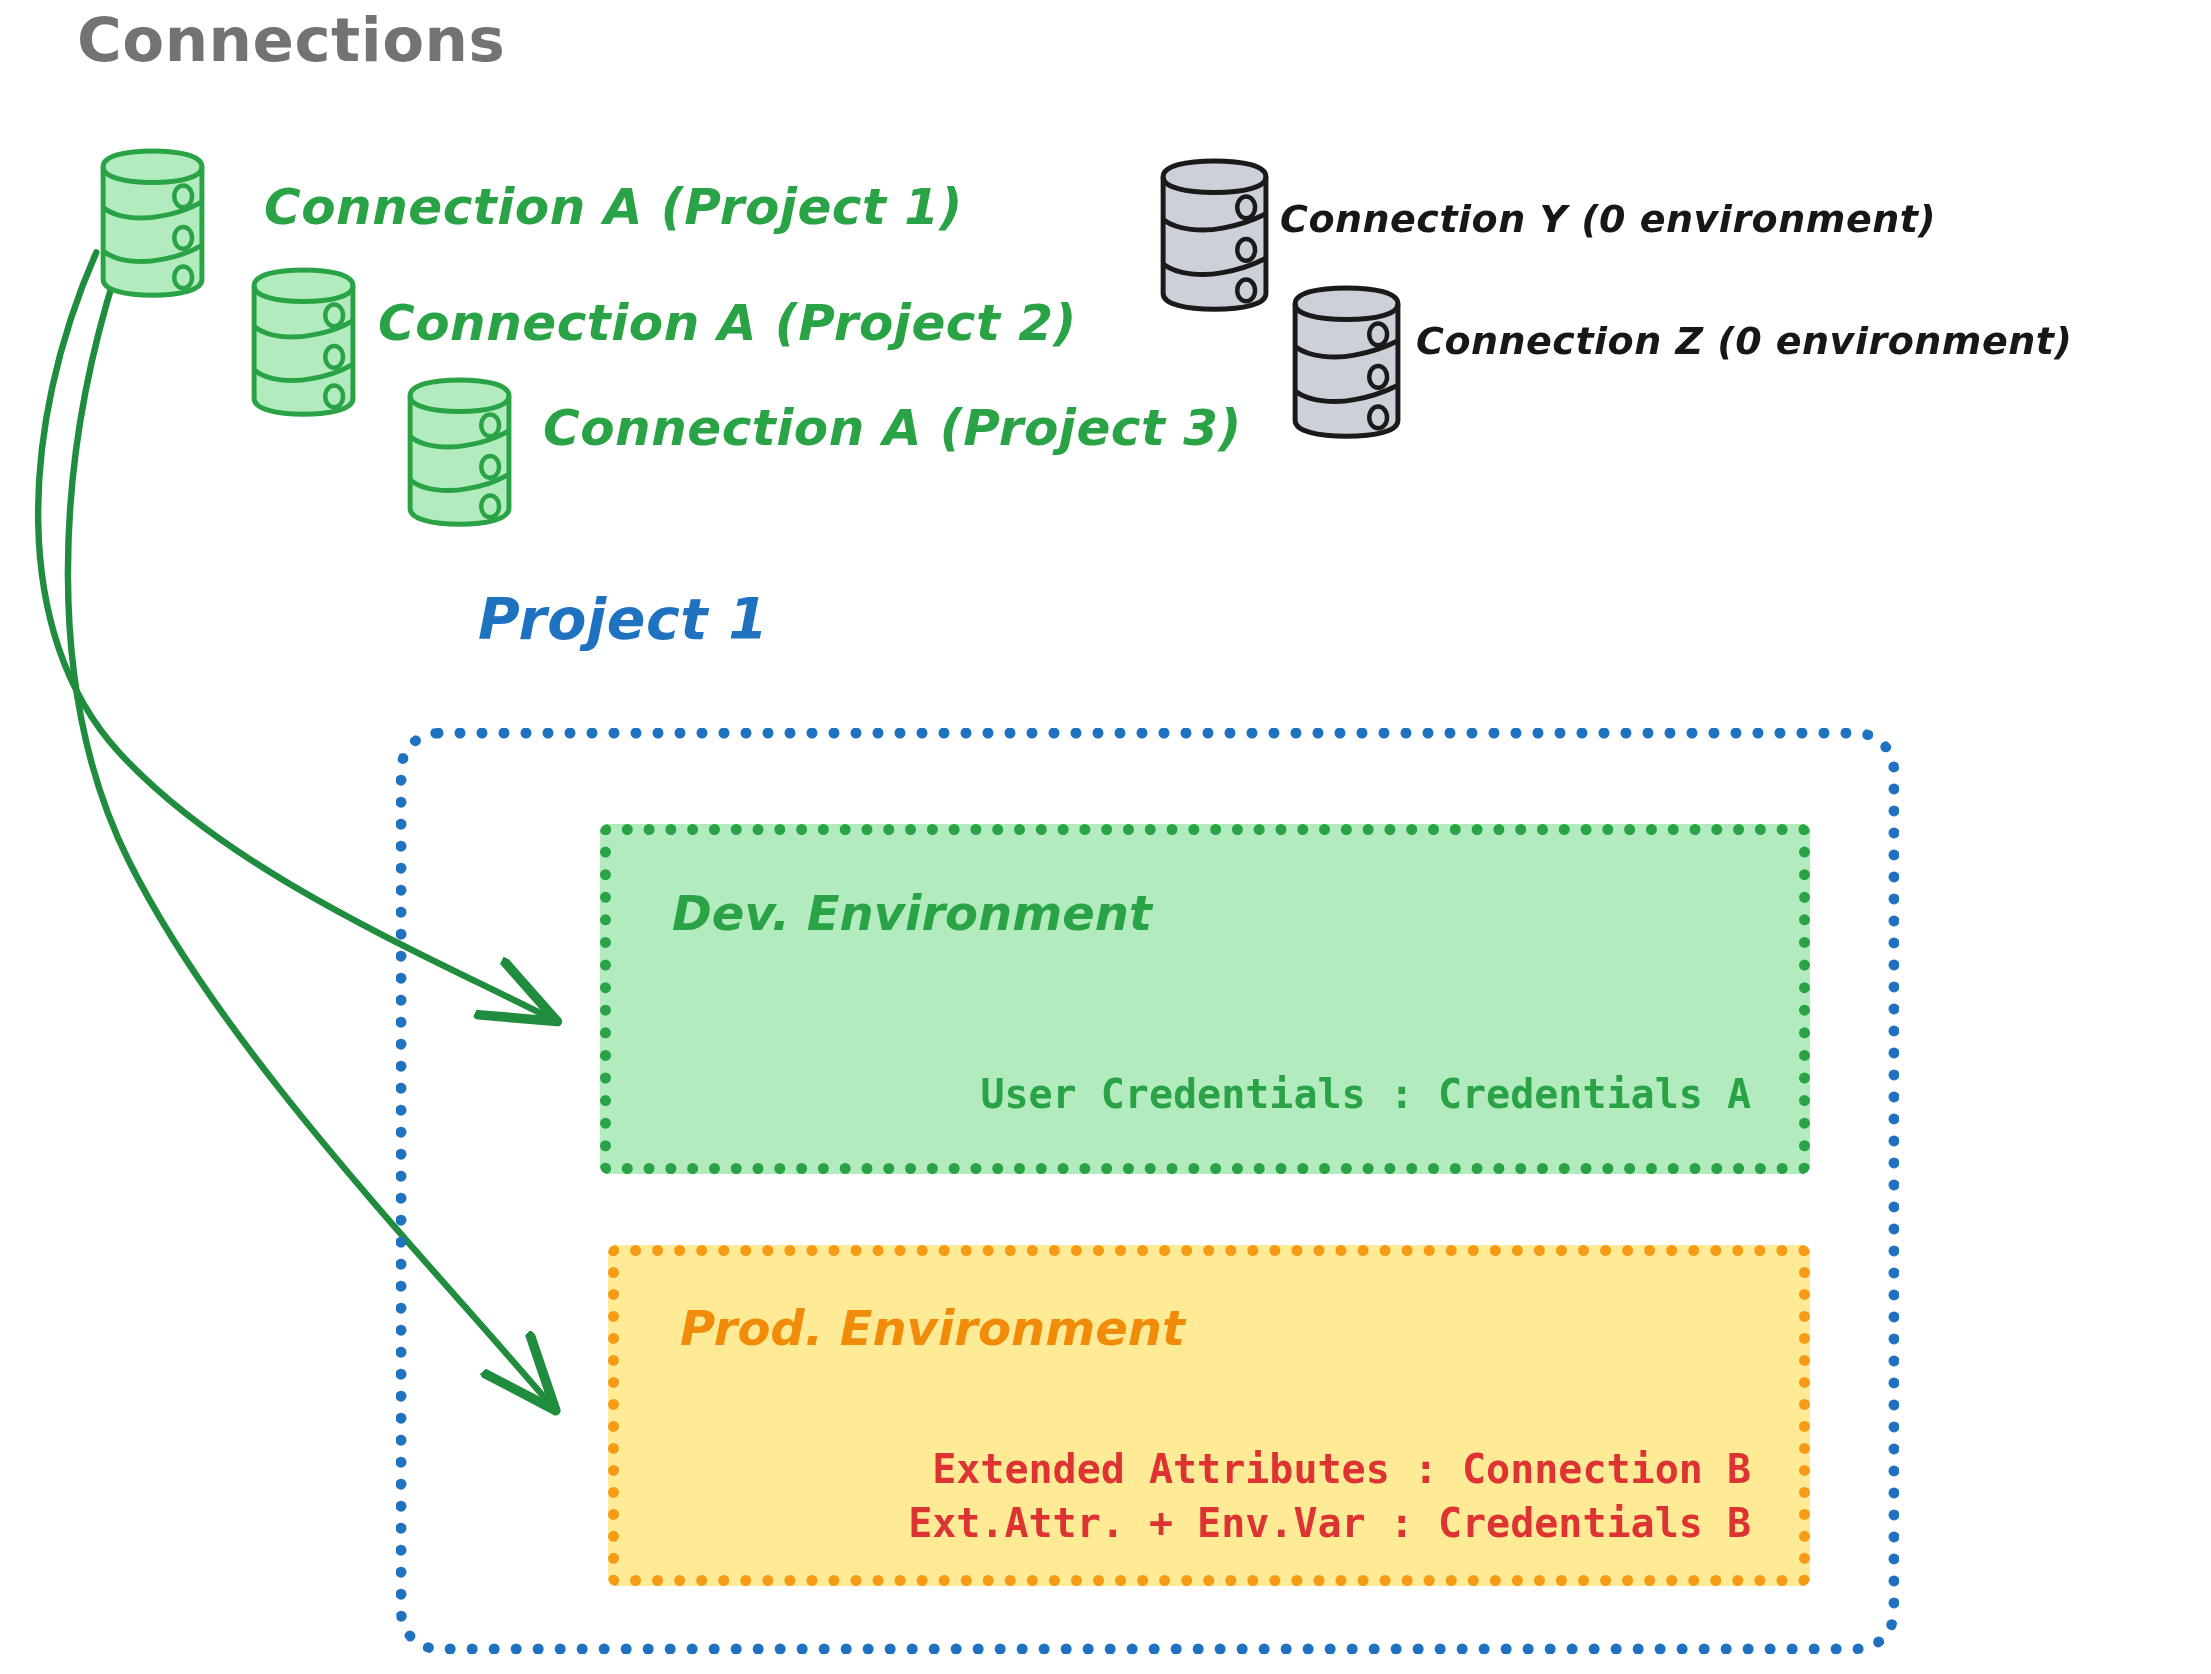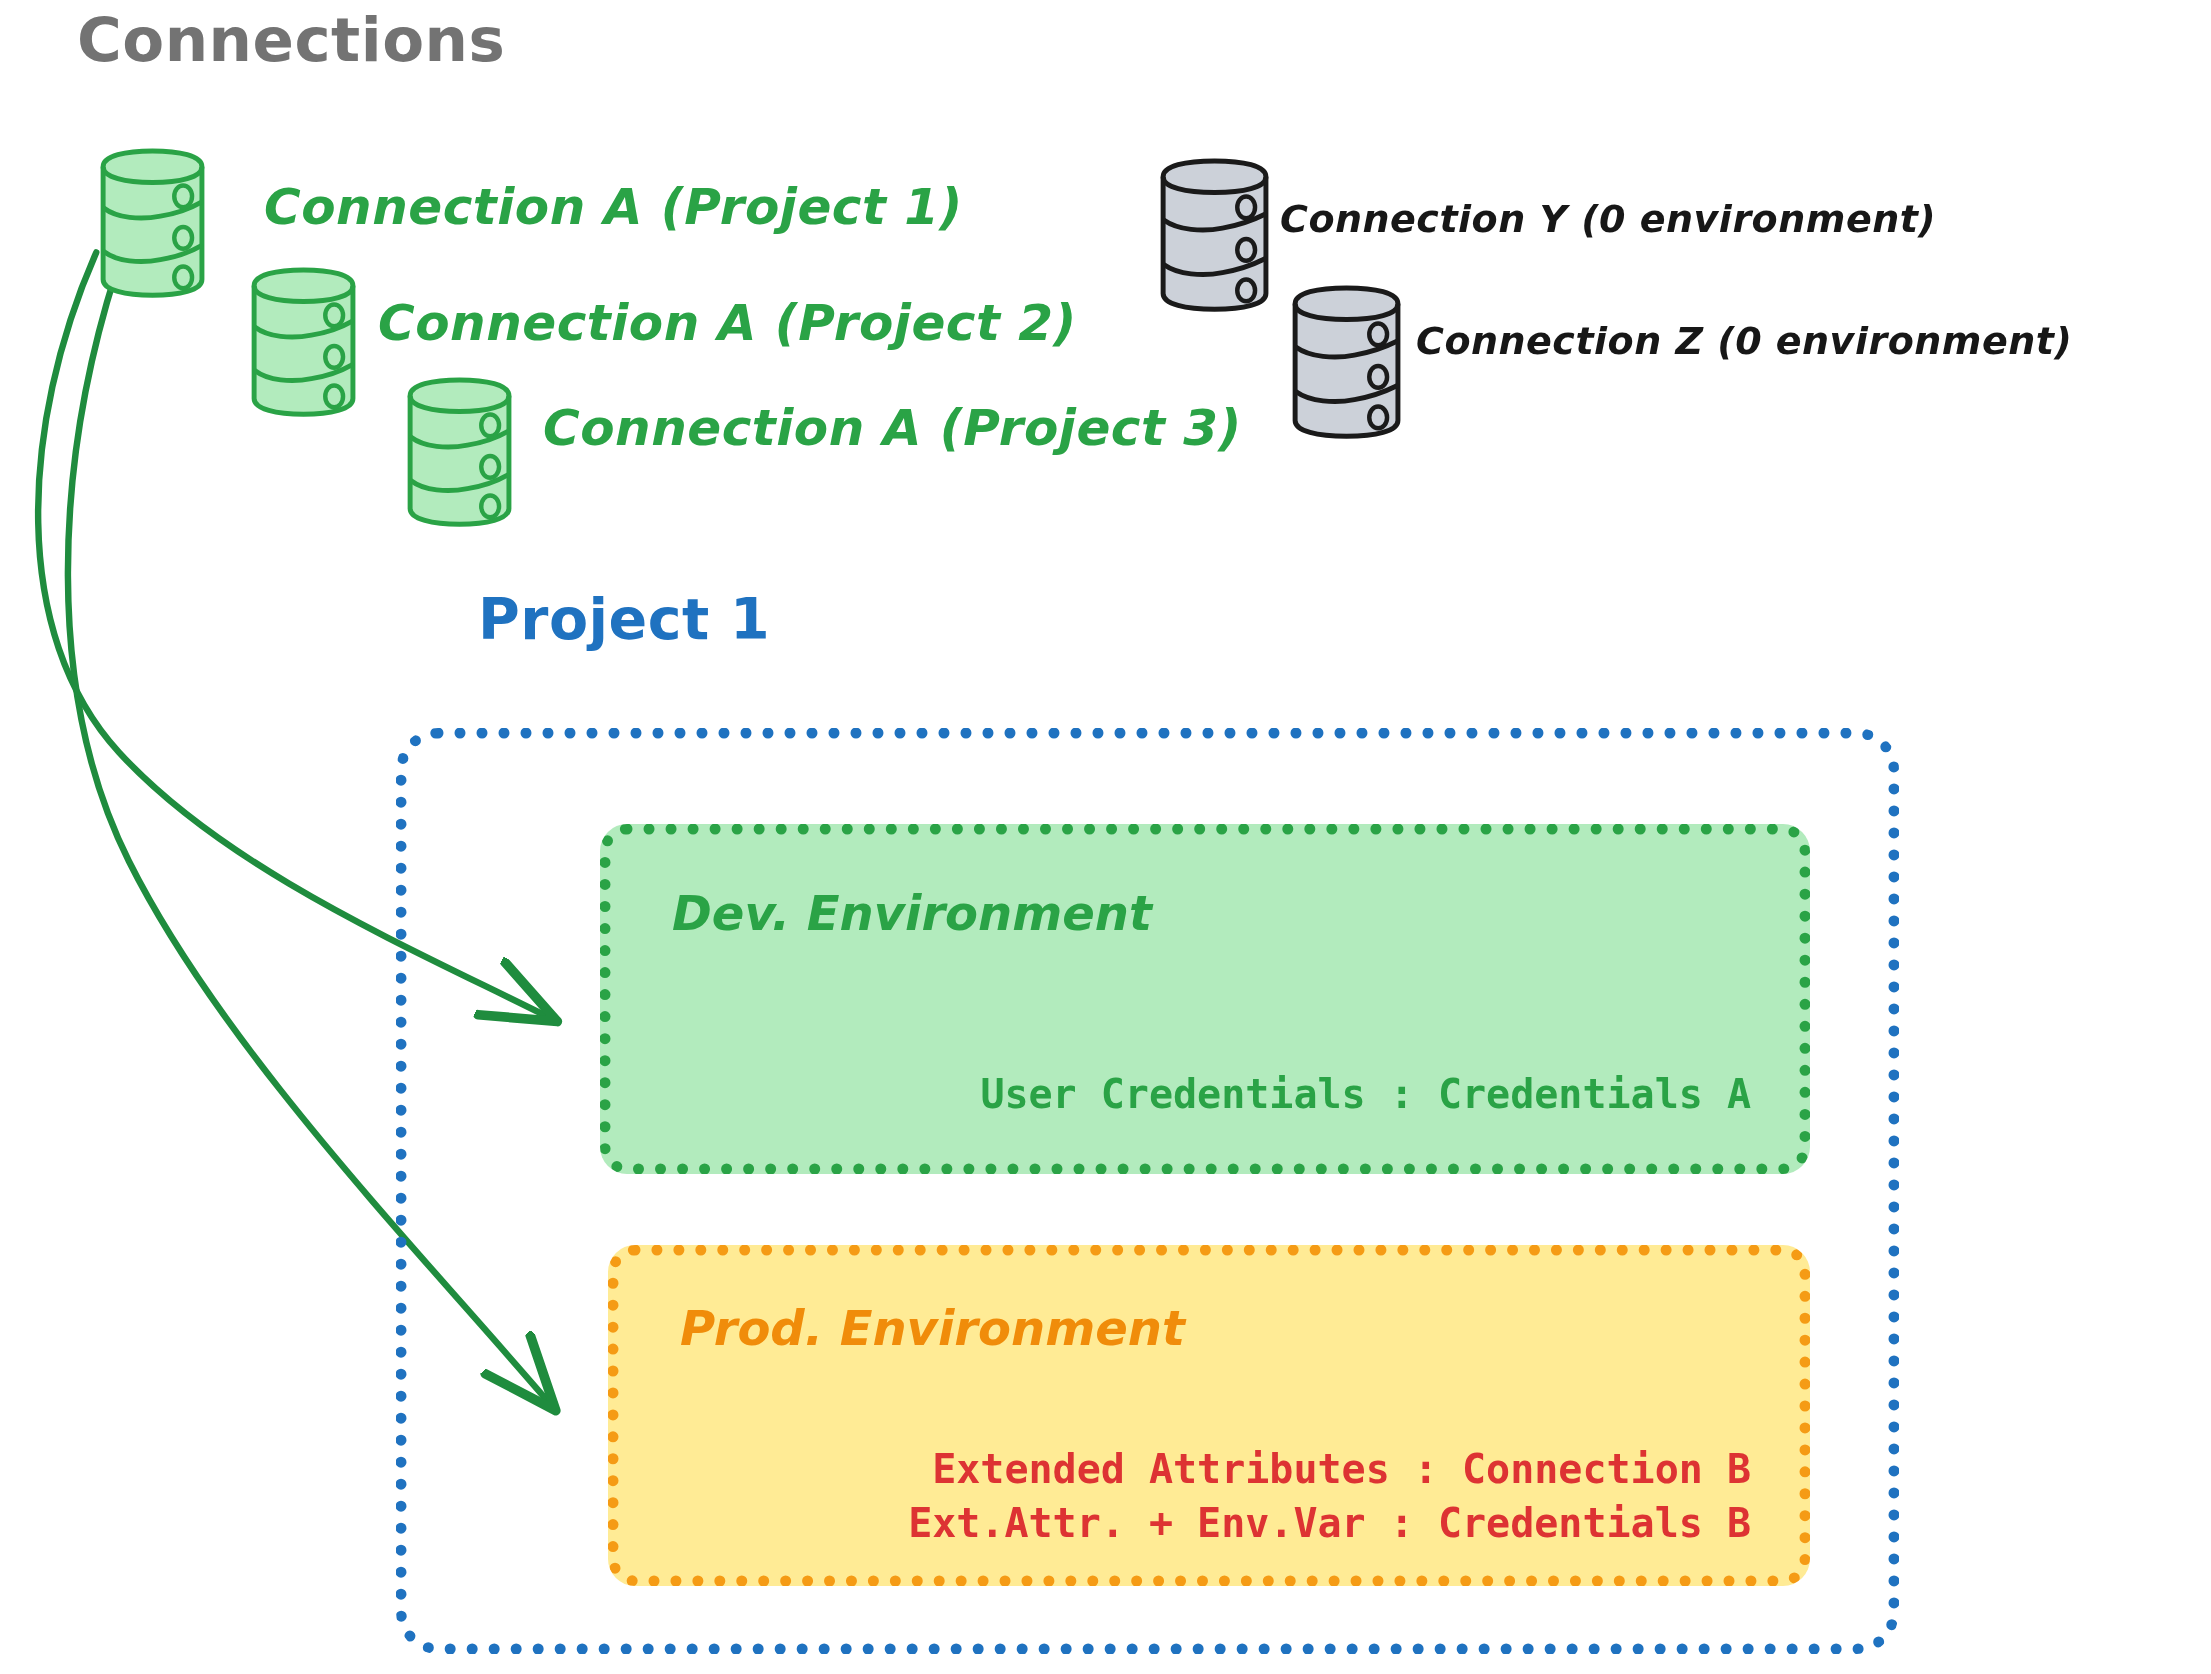--- a/index.html
+++ b/index.html
@@ -55,40 +55,41 @@
   .lbl-a2 { left: 378px; top: 297px; }
   .lbl-a3 { left: 543px; top: 402px; }
   .lbl-y  { left: 1280px; top: 200px; }
   .lbl-z  { left: 1416px; top: 322px; }
 
   .title-project {
     left: 478px;
     top: 590px;
     font-size: 57px;
     color: #1f72c0;
+    font-style: italic;
   }
 
   
   .project-box {
     position: absolute;
     left: 396px;
     top: 728px;
     width: 1503px;
     height: 926px;
     border: 11px dotted #1f72c0;
     border-radius: 42px;
     box-sizing: border-box;
     background: transparent;
   }
 
   
   .env-box {
     position: absolute;
     box-sizing: border-box;
-    border-radius: 27px;
+    border-radius: 8px;
   }
   .env-dev {
     left: 600px;
     top: 824px;
     width: 1210px;
     height: 350px;
     background: #b2ebbd;
     border: 11px dotted #2aa346;
   }
   .env-prod {

